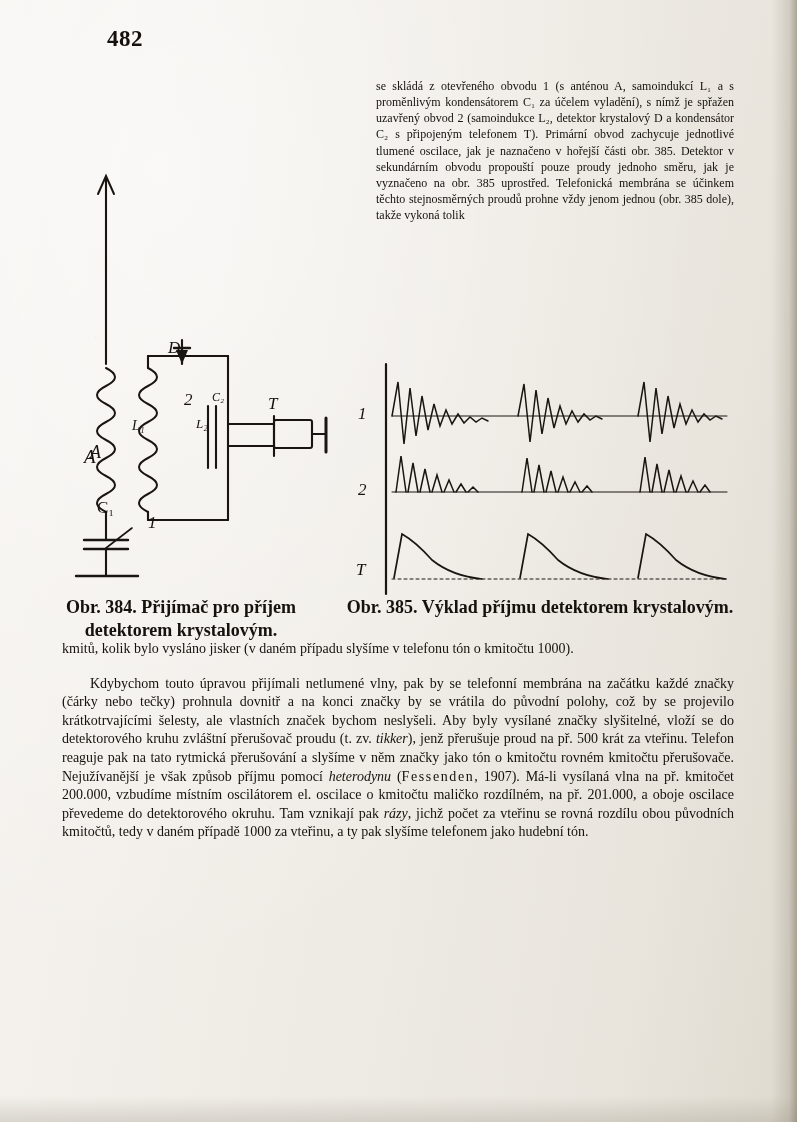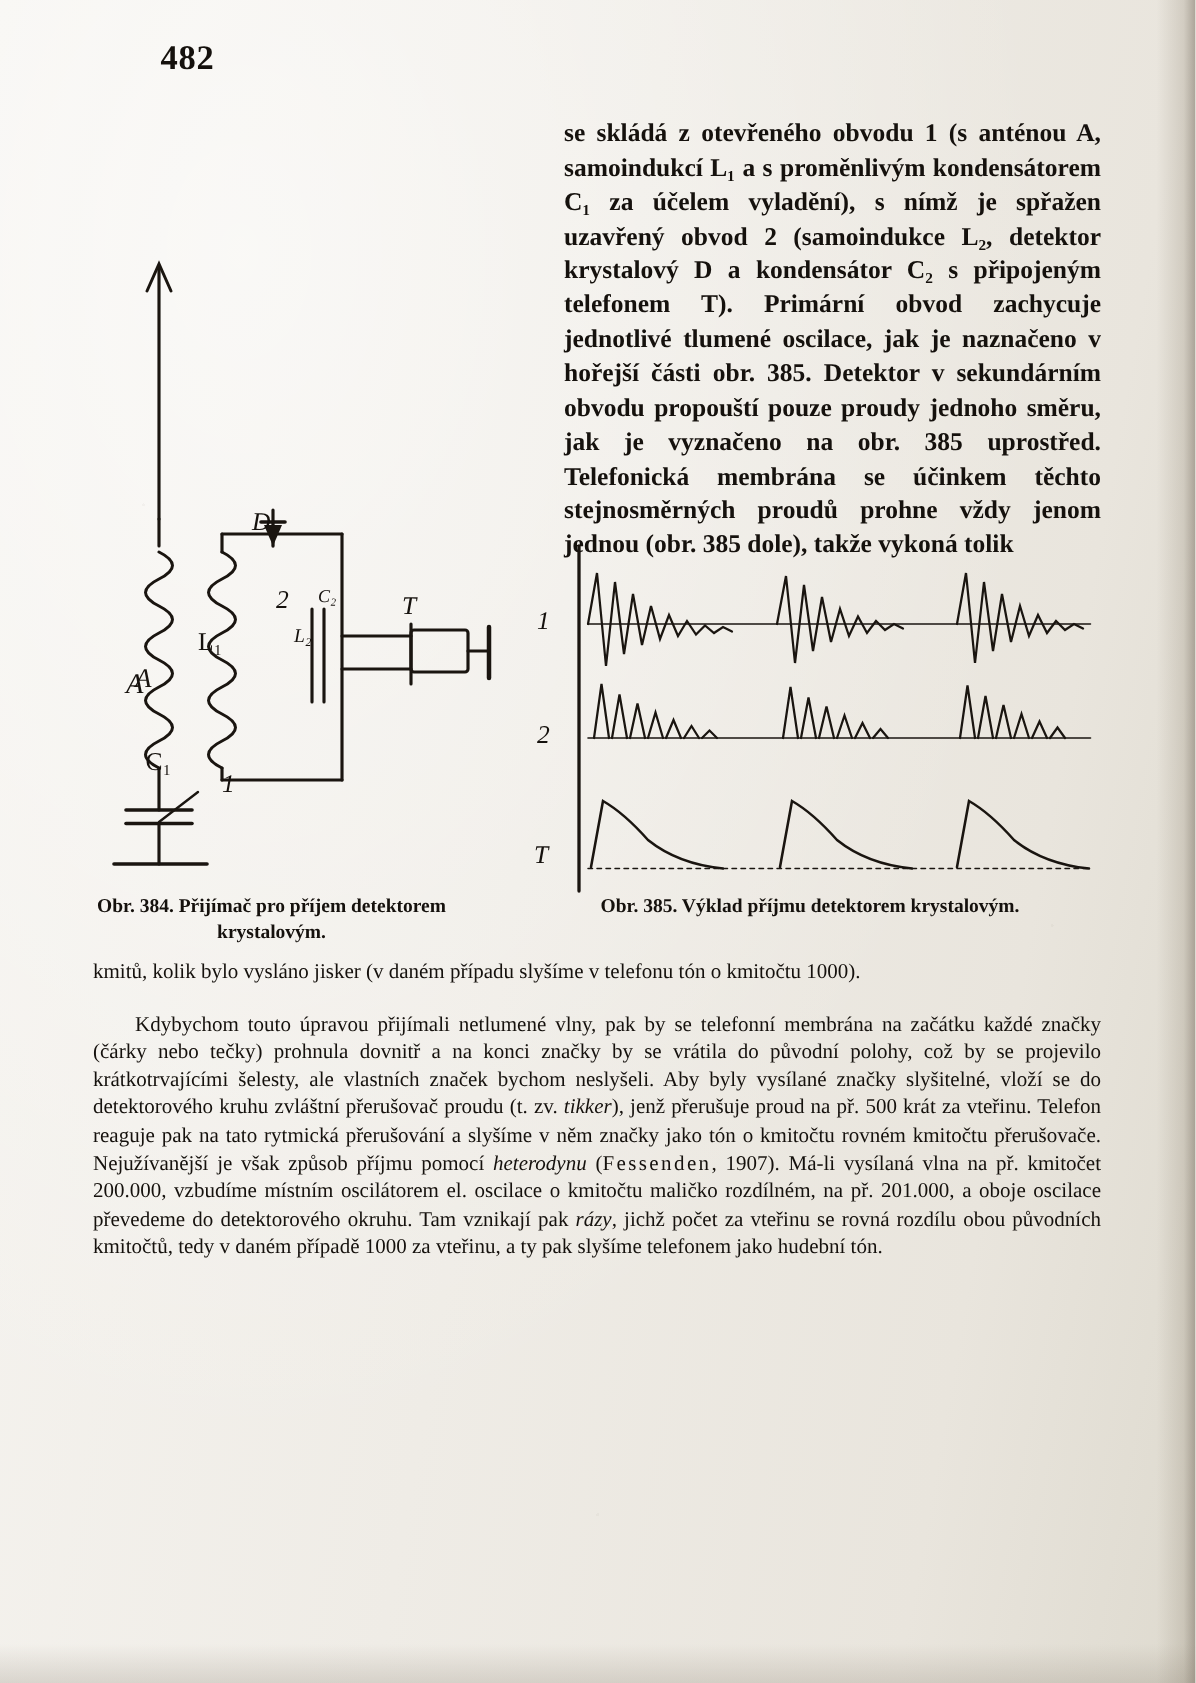--- a/index.html
+++ b/index.html
@@ -48,28 +48,28 @@
 
   p{margin:0;font-size:14px;line-height:1.33;text-align:justify;}
   .para-indent{text-indent:28px;}
 
   
   .topblock{position:relative;}
   .figfloat{
     float:left;width:300px;height:425px;margin:10px 14px 0 0;
     shape-outside:inset(0);
   }
-  .topblock p{font-size:17px;line-height:1.345;font-weight:bold;}
+  .topblock p{font-size:12px;line-height:1.345;}
 
   
   .fig384{position:absolute;left:62px;top:168px;width:300px;height:430px;}
   .fig385{position:absolute;left:372px;top:360px;width:365px;height:238px;}
 
   .caption{
-    position:absolute;font-size:13px;font-weight:bold;line-height:1.28;text-align:center;
+    position:absolute;font-size:18px;font-weight:bold;line-height:1.28;text-align:center;
   }
   .cap384{left:46px;top:596px;width:270px;}
   .cap385{left:340px;top:596px;width:400px;}
 
   .bodyblock{position:absolute;left:62px;top:640px;width:672px;}
   .bodyblock p{margin:0 0 0 0;}
   .bodyblock p + p{margin-top:16px;}
   i{font-style:italic;}
   .sp{letter-spacing:1.6px;}
   svg{display:block;}
@@ -137,21 +137,21 @@
       <line x1="264" y1="250" x2="264" y2="284" stroke-width="3"></line>
     </g>
     <g font-family="'Liberation Serif', serif" font-style="italic" font-size="18" fill="#1a1510">
       <text x="28" y="290">A</text>
       <text x="24" y="434"></text>
     </g>
   </svg>
 
   <div style="position:absolute;left:22px;top:278px;font-style:italic;font-size:19px;">A</div>
   <div style="position:absolute;left:86px;top:345px;font-style:italic;font-size:17px;">1</div>
-  <div style="position:absolute;left:70px;top:250px;font-size:17px;">L₁</div>
+  <div style="position:absolute;left:70px;top:250px;font-style:italic;font-size:14px;">L₁</div>
   <div style="position:absolute;left:134px;top:248px;font-style:italic;font-size:13px;">L₂</div>
 
   <div style="position:absolute;left:35px;top:330px;font-size:17px;">C₁</div>
   <div style="position:absolute;left:122px;top:222px;font-style:italic;font-size:17px;">2</div>
   <div style="position:absolute;left:150px;top:222px;font-style:italic;font-size:12px;">C₂</div>
   <div style="position:absolute;left:106px;top:170px;font-style:italic;font-size:17px;">D</div>
   <div style="position:absolute;left:206px;top:226px;font-style:italic;font-size:17px;">T</div>
 </div>
 
 <div class="fig385">

